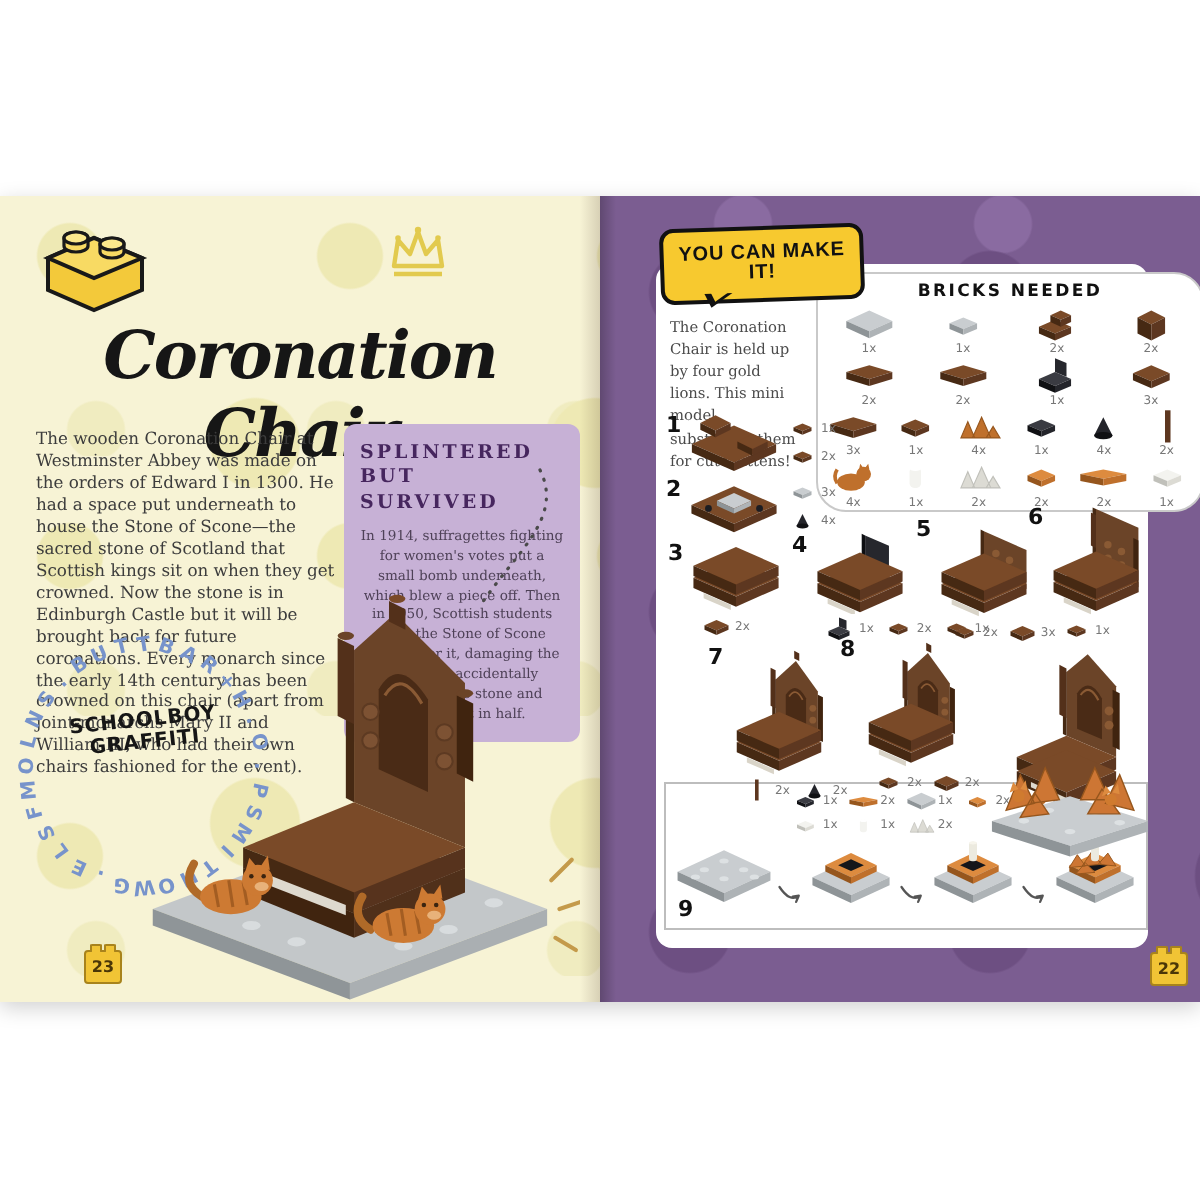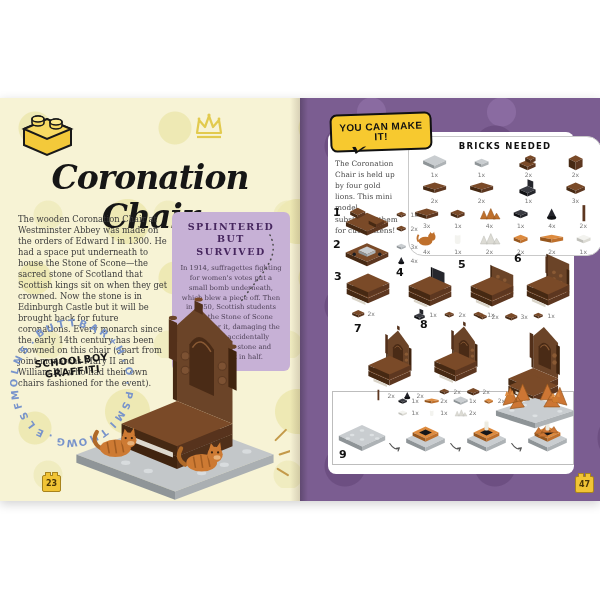--- a/index.html
+++ b/index.html
@@ -24,21 +24,21 @@
   
   .brick-icon{position:absolute;left:18px;top:12px;}
   .crown-icon{position:absolute;left:192px;top:14px;}
   .title{position:absolute;left:0;top:38px;width:300px;text-align:center;
     font:italic 700 33px "DejaVu Serif",serif;letter-spacing:-1px;color:#161616;}
   .body-text{position:absolute;left:18px;top:108px;width:151px;
     font:8.4px/1.3 "DejaVu Serif",serif;color:#3c3c3c;}
   .sidebar{position:absolute;left:172px;top:114px;width:118px;box-sizing:border-box;
     background:#c7b1d6;border-radius:6px;padding:9px 8px;}
   .sidebar h2{margin:0;font:700 9.5px/1.3 "DejaVu Serif",serif;color:#46265e;
-    text-align:center;letter-spacing:1.5px;}
+    letter-spacing:1.5px;}
   .sidebar p{margin:6px 0 0;font:6.8px/1.45 "DejaVu Serif",serif;color:#4e4157;text-align:center;}
   .graffiti{position:absolute;left:6px;top:217px;width:132px;height:140px;}
   .ring-ch{position:absolute;font:700 10px "DejaVu Sans",sans-serif;color:#7793cb;}
   .graffiti h3{position:absolute;left:0;top:40px;width:132px;margin:0;text-align:center;
     font:800 10px "DejaVu Sans",sans-serif;letter-spacing:.5px;color:#161616;transform:rotate(-6deg);}
   .graffiti p{position:absolute;left:16px;top:62px;width:100px;margin:0;text-align:center;
     font:7px/1.35 "DejaVu Serif",serif;color:#35313a;}
   .chair-photo{position:absolute;left:62px;top:190px;}
   .dash-link{position:absolute;left:224px;top:134px;}
   .pagenum{position:absolute;width:17px;height:15px;background:#f1c435;border:1px solid #a8831c;
@@ -633,21 +633,21 @@
           <g>
             <path d="M12,86 L14,80 L17,84 Z M18,84 L21,79 L22,85 Z" fill="#dd8b3f"></path>
             <circle cx="17" cy="88" r="3.4" fill="#d07b2f"></circle>
           </g>
           <g>
             <path d="M64,88 L66,82 L69,86 Z M70,86 L73,81 L74,87 Z" fill="#dd8b3f"></path>
             <circle cx="69" cy="90" r="3.4" fill="#d07b2f"></circle>
           </g>
         </svg></div>
 
-    <div class="pagenum pr">47</div>
+    <div class="pagenum pr">22</div>
   <div class="step sidecol" style="left: 33px; top: 108px;">
         <div class="r1">
           <span class="stepnum">1</span>
           <svg width="46" height="32" viewBox="0 0 54 38">
             <g transform="translate(2,8)">
               <path d="M0 11L25 0L50 11L25 22Z" fill="#7a4a28"></path>
               <path d="M0 11L25 22L25 27L0 16Z" fill="#462913"></path>
               <path d="M25 22L50 11L50 16L25 27Z" fill="#5d3720"></path>
             </g>
             <g transform="translate(7,2)">

